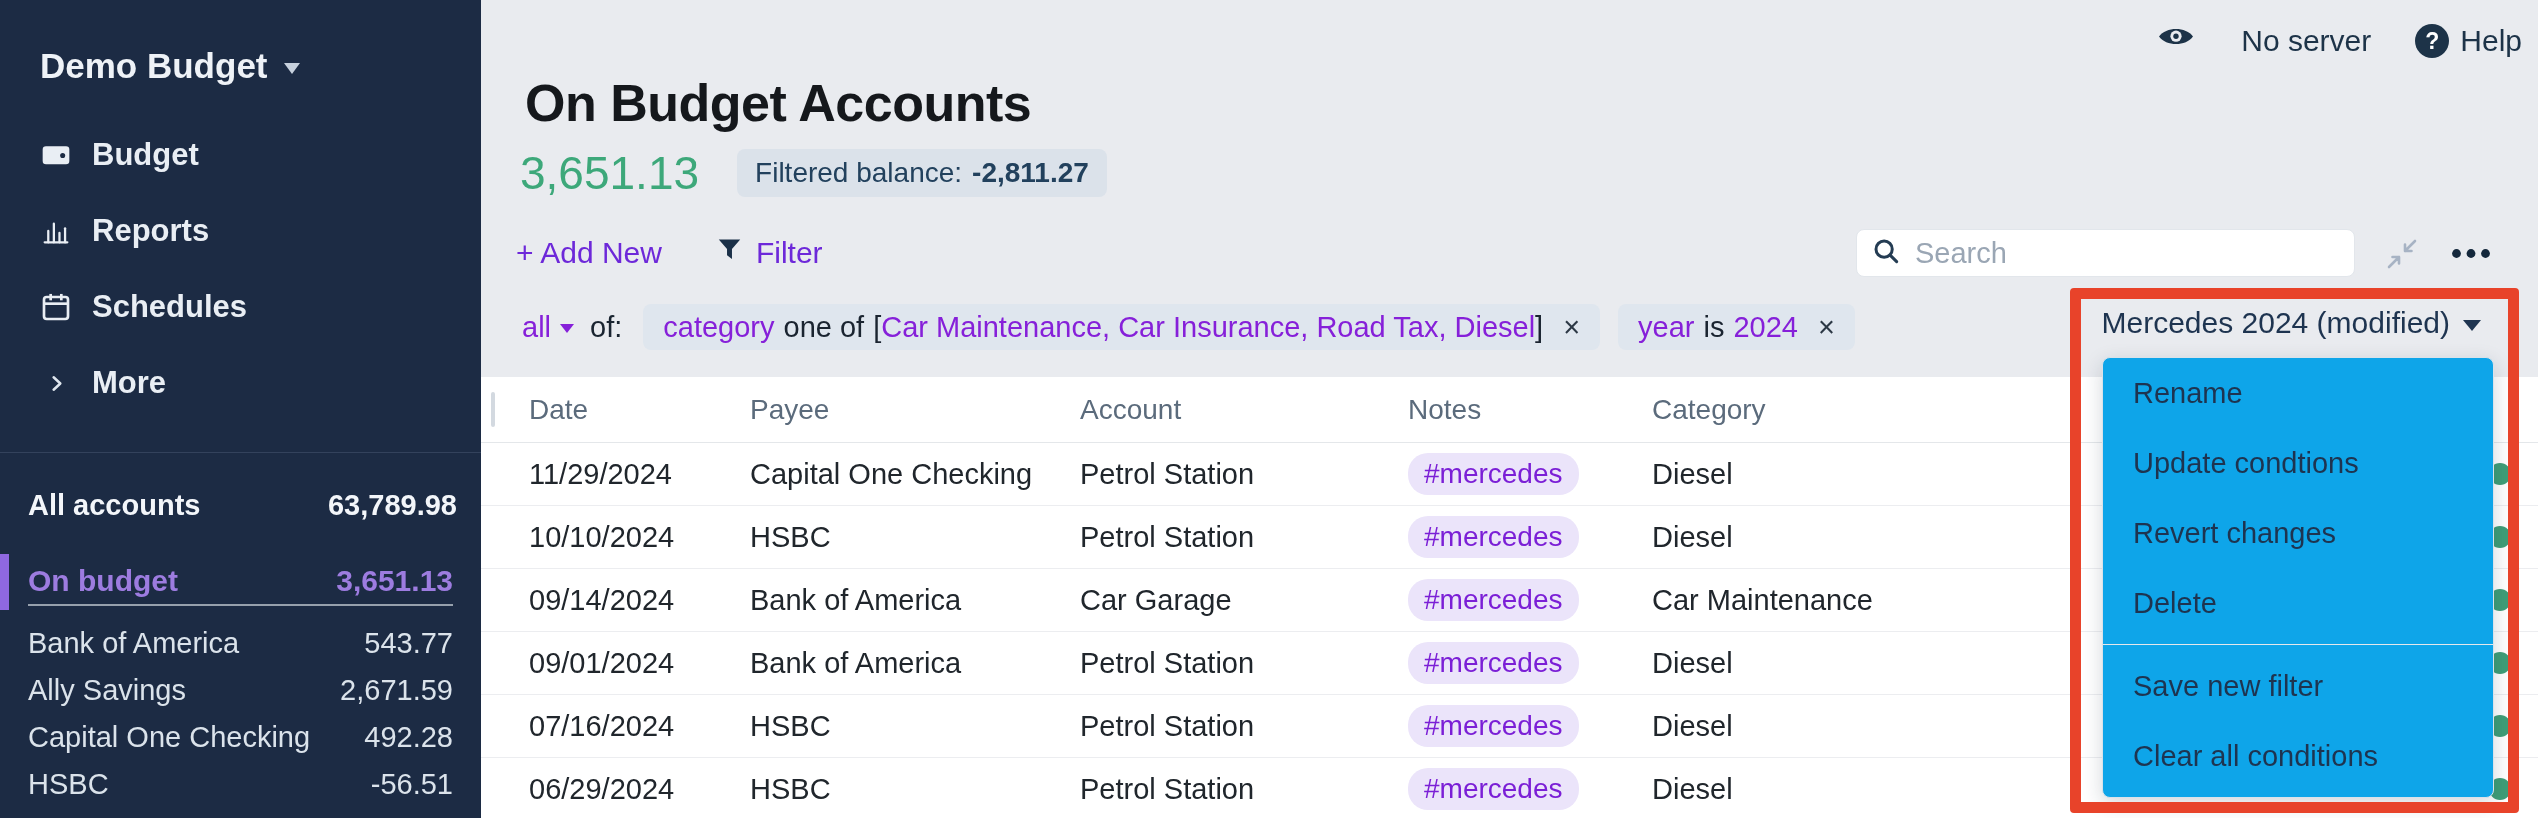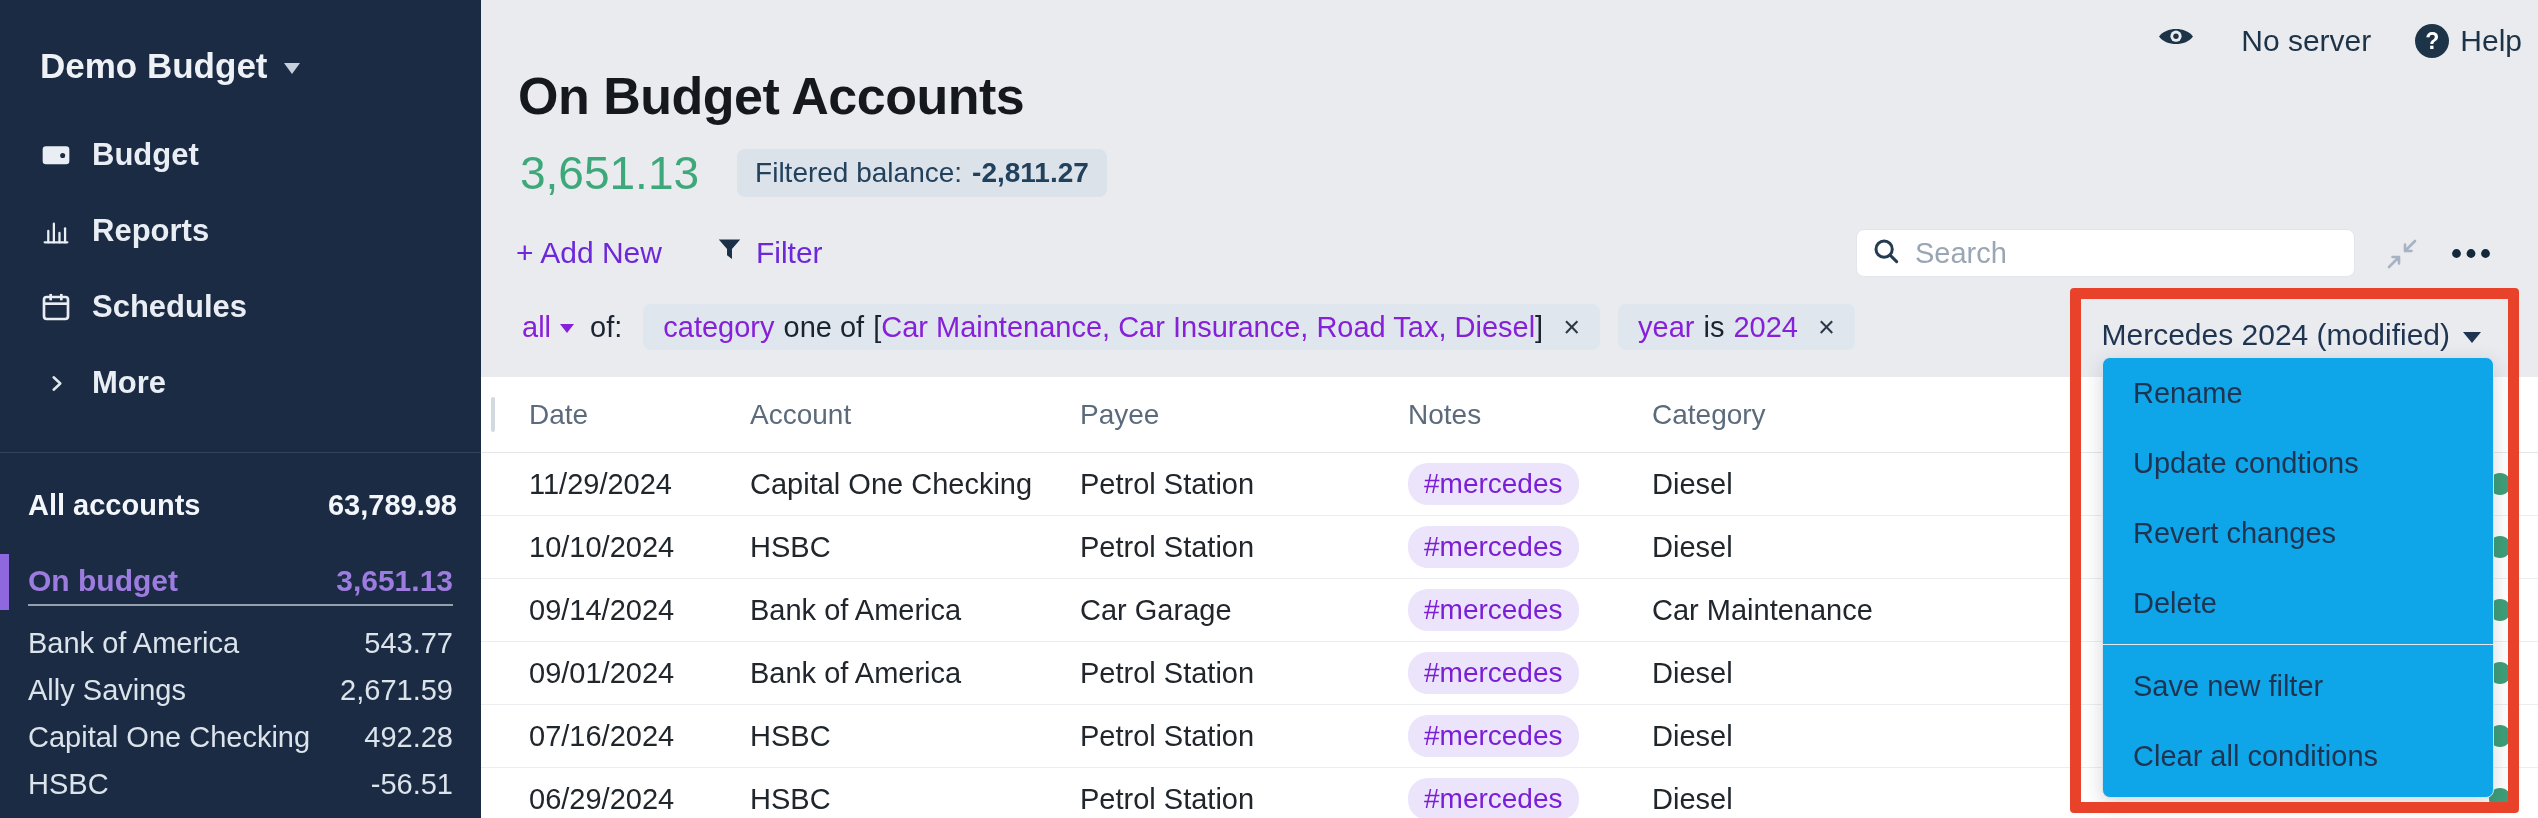--- a/index.html
+++ b/index.html
@@ -31,21 +31,21 @@
   
   .topbar{position:absolute;top:14px;right:16px;height:44px;display:flex;align-items:flex-end;
           color:#1d3348;font-size:30px;}
   .topbar .eye-wrap{margin-right:46px;display:flex;align-items:center;cursor:pointer;}
   .topbar .noserver{margin-right:44px;}
   .help-wrap{display:flex;align-items:center;gap:11px;cursor:pointer;}
   .help-circle{width:34px;height:34px;border-radius:50%;background:#1d3348;color:#fff;
                display:flex;align-items:center;justify-content:center;font-size:23px;font-weight:700;}
 
   
-  .page-title{position:absolute;left:518px;top:66px;margin:0;font-size:52px;font-weight:700;
+  .page-title{position:absolute;left:518px;top:66px;margin:7px;font-size:52px;font-weight:700;
               color:#15181c;letter-spacing:-0.5px;}
   .balance-row{position:absolute;left:520px;top:148px;height:50px;display:flex;align-items:center;gap:38px;}
   .balance{font-size:46px;font-weight:500;color:var(--green,#3da87a);}
   .badge{height:48px;background:#dbe2ea;border-radius:8px;display:flex;align-items:center;
          padding:0 18px;font-size:28px;color:#22415d;gap:10px;}
   .badge b{font-weight:700;}
 
   
   .toolbar{position:absolute;left:516px;top:229px;height:48px;display:flex;align-items:center;gap:54px;}
   .tbtn{display:flex;align-items:center;gap:13px;font-size:30px;color:#6d28d9;background:none;
@@ -71,31 +71,31 @@
   .pill .fld,.pill .val{color:var(--accent-purple,#8620d9);}
   .pill .op{color:#1a2430;margin:0 9px;}
   .pill .brk{color:#1a2430;}
   .pill .x{margin-left:20px;color:#2c3845;font-size:29px;cursor:pointer;}
 
   
   .table{position:absolute;left:481px;top:377px;right:0;bottom:0;background:#fff;}
   .trow{display:grid;grid-template-columns:38px 221px 330px 328px 244px 1fr;align-items:center;
         padding-left:10px;height:63px;border-bottom:1px solid #ecedf0;position:relative;
         background:#fff;font-size:29px;color:#20262c;box-sizing:border-box;}
-  .thead{height:76px;font-size:28px;color:#5b6b7c;border-bottom:1px solid #e4e7ea;}
+  .thead{height:66px;font-size:28px;color:#5b6b7c;border-bottom:1px solid #e4e7ea;}
   .cbx{width:26px;height:26px;border:2px solid #d3d9e0;border-radius:6px;background:#fff;
        box-sizing:border-box;cursor:pointer;}
   .tag{display:inline-block;background:#ebe4fa;color:#7b1fd6;border-radius:20px;
        padding:5px 16px;font-size:28px;cursor:pointer;}
   .cleared{position:absolute;right:27px;top:50%;transform:translateY(-50%);width:22px;height:22px;
            border-radius:50%;background:#3f9e78;cursor:pointer;}
 
   
   .saved-label{position:absolute;top:306px;right:57px;display:flex;align-items:center;gap:13px;
-               font-size:30px;color:#1e3450;cursor:pointer;z-index:15;margin-top:12px;}
+               font-size:30px;color:#1e3450;cursor:pointer;z-index:15;}
   .saved-label .caret-down{border-top-color:#1e3450;margin-top:4px;}
   .menu{position:absolute;left:2102px;top:357px;width:392px;background:#0ea5e9;border:1px solid #d9e2ea;
         border-radius:8px;box-shadow:0 6px 20px rgba(20,40,60,.18);z-index:20;
         padding:0 0 6px;box-sizing:border-box;}
   .menu-item{height:70px;display:flex;align-items:center;padding-left:30px;font-size:29px;
              color:#1e3450;cursor:pointer;}
   .menu-divider{border-top:1px solid #e4e8ec;margin:6px 0;}
 
   
   .redbox{position:absolute;left:2070px;top:288px;width:449px;height:525px;
@@ -263,22 +263,22 @@
           <span class="val">2024</span>
           <span class="x">×</span>
         </div>
       </div>
   </div>
 
   <div class="table">
     <div class="trow thead" id="thead">
         <div><span class="cbx"></span></div>
         <div class="th">Date</div>
+        <div class="th">Payee</div>
         <div class="th">Account</div>
-        <div class="th">Payee</div>
         <div class="th">Notes</div>
         <div class="th">Category</div>
       </div>
     <div id="tbody">
         <div class="trow">
           <div></div>
           <div>11/29/2024</div>
           <div>Capital One Checking</div>
           <div>Petrol Station</div>
           <div><span class="tag">#mercedes</span></div>

